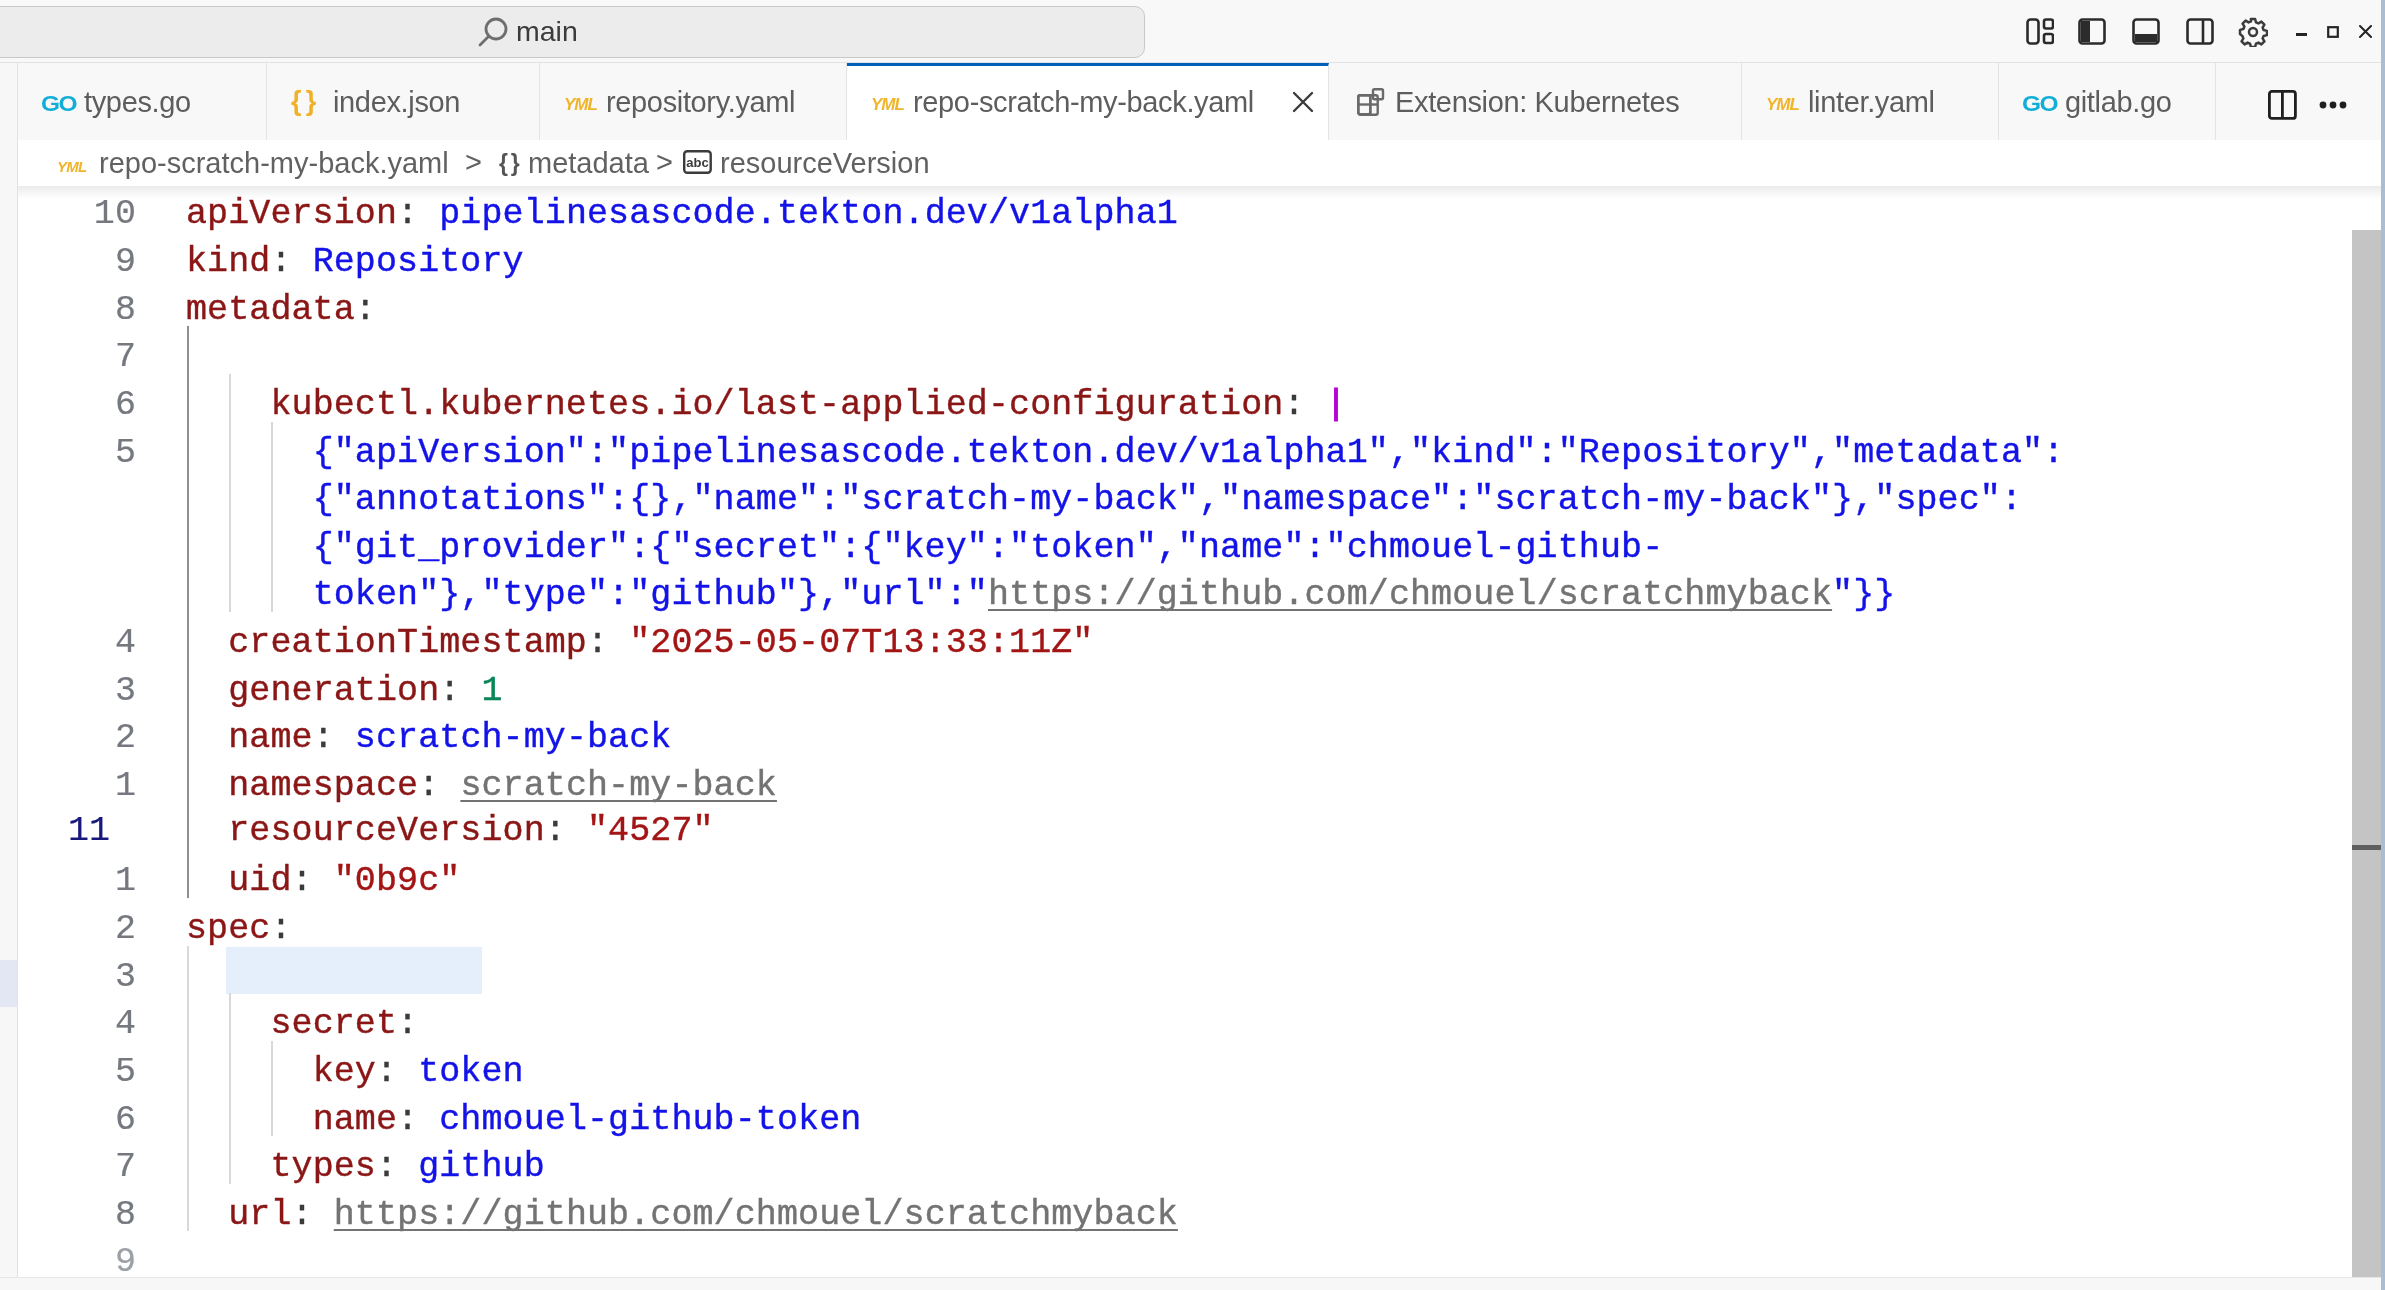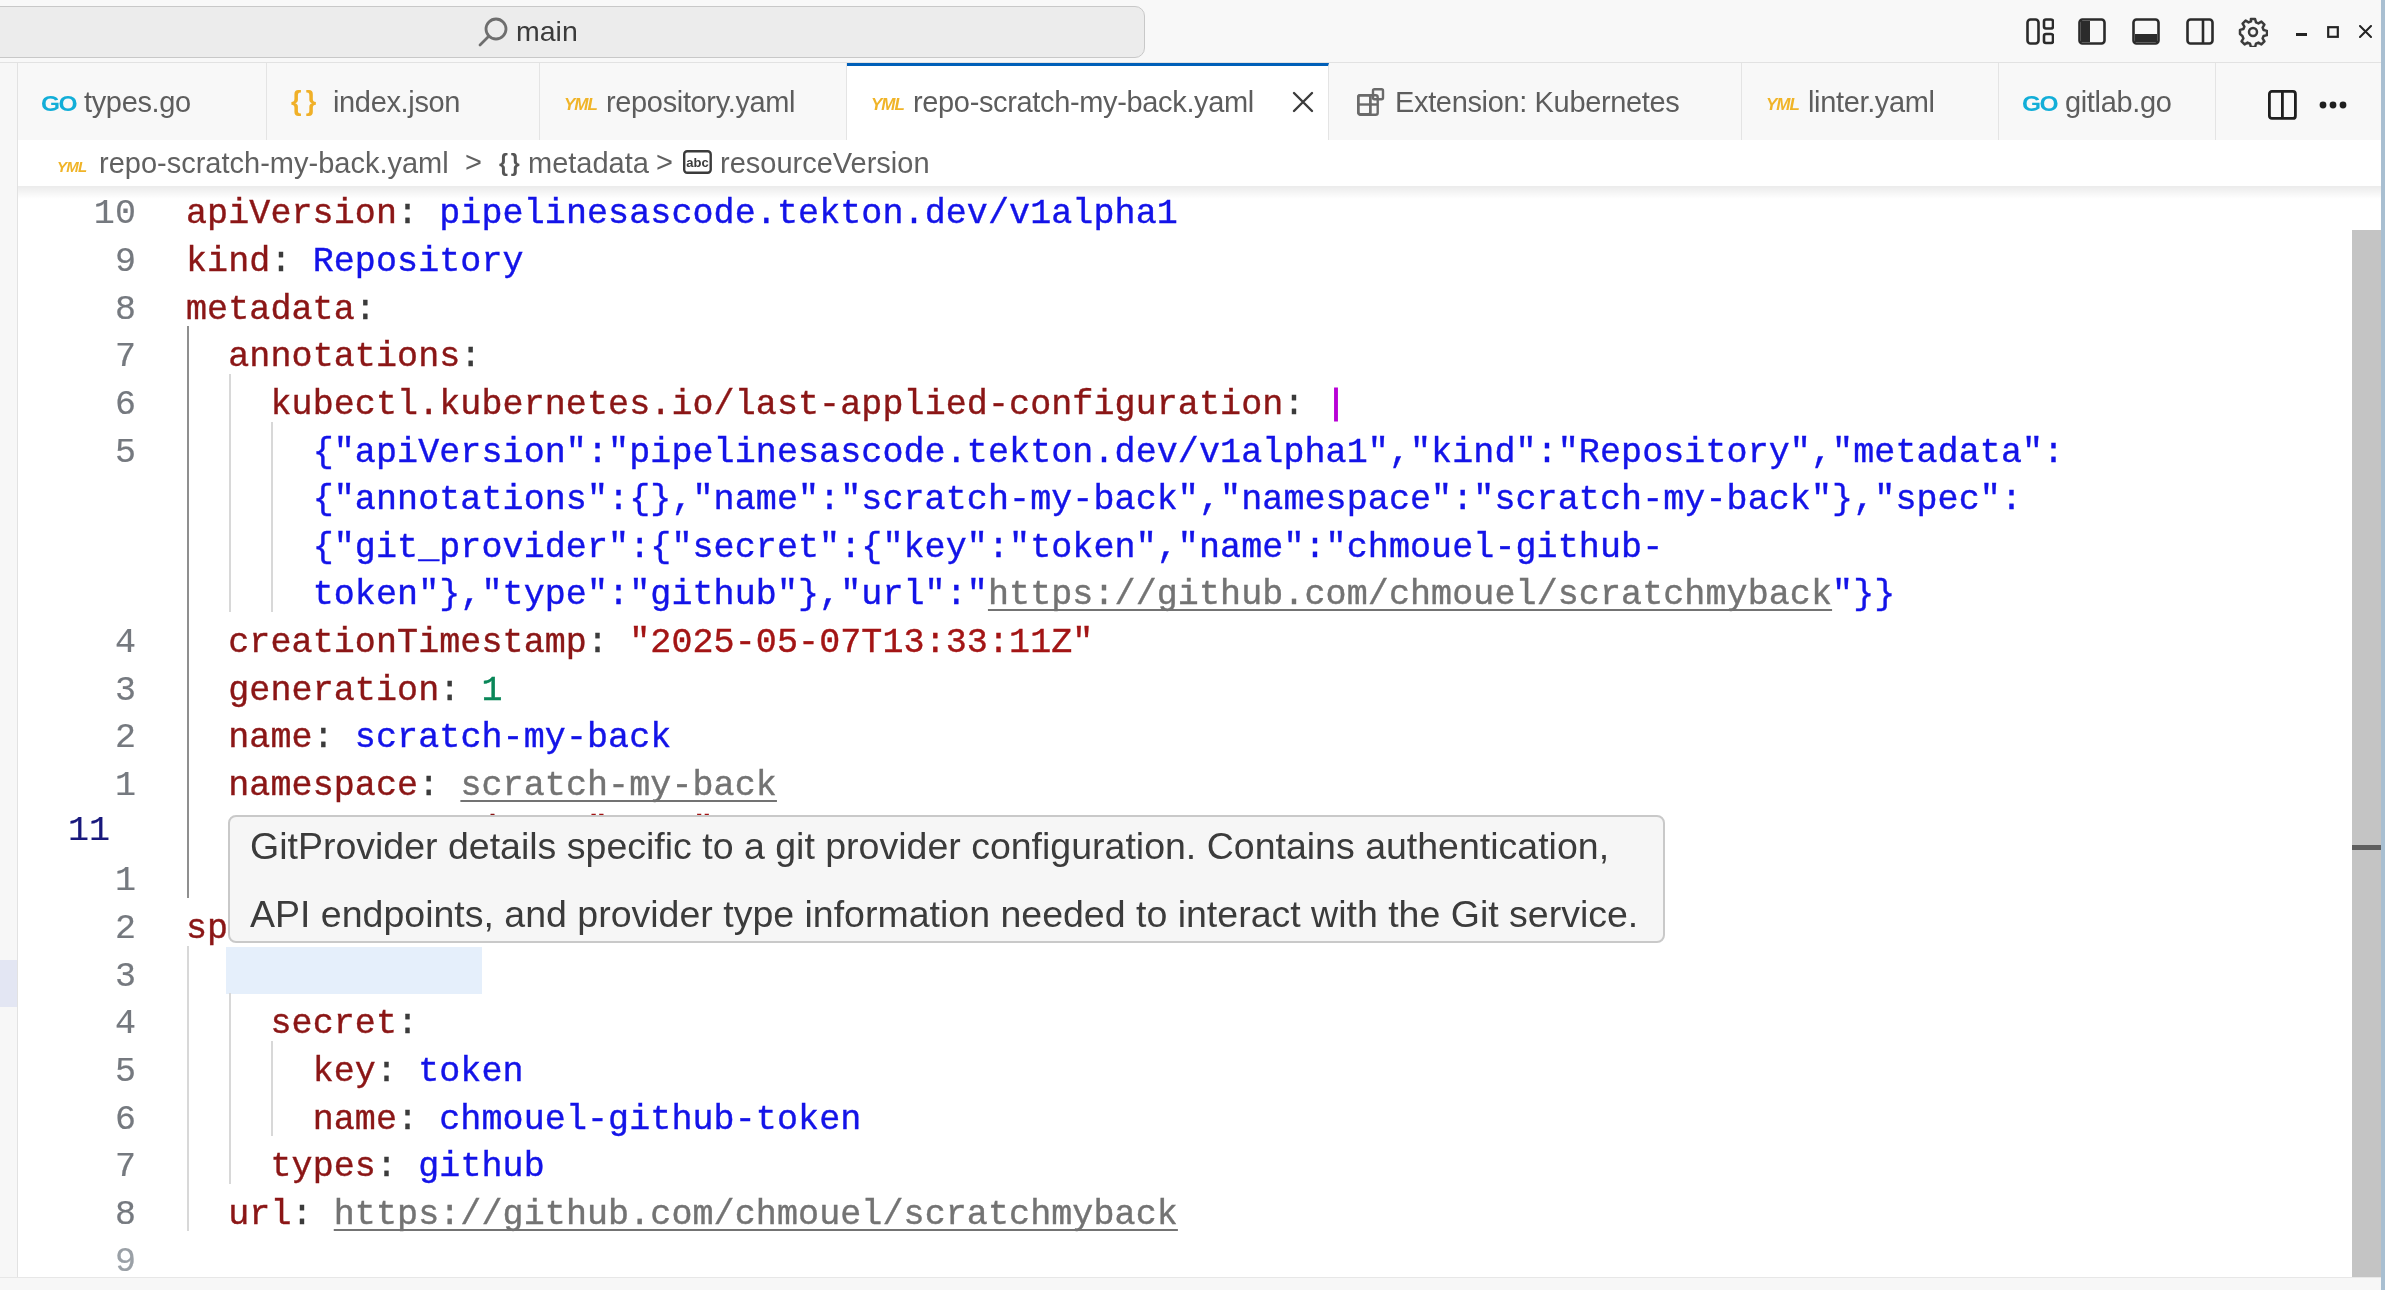--- a/index.html
+++ b/index.html
@@ -159,42 +159,37 @@
 <div class="ln" style="top:945.5px">3</div>
 <div class="ln" style="top:993.2px">4</div>
 <div class="ln" style="top:1040.8px">5</div>
 <div class="ln" style="top:1088.5px">6</div>
 <div class="ln" style="top:1136.1px">7</div>
 <div class="ln" style="top:1183.7px">8</div>
 <div class="ln dim" style="top:1231.4px">9</div>
 <div class="cl" style="top:183.3px"><span class="k">apiVersion</span><span class="p">:</span><span class="t"> </span><span class="v">pipelinesascode.tekton.dev/v1alpha1</span></div>
 <div class="cl" style="top:230.9px"><span class="k">kind</span><span class="p">:</span><span class="t"> </span><span class="v">Repository</span></div>
 <div class="cl" style="top:278.6px"><span class="k">metadata</span><span class="p">:</span></div>
-<div class="cl" style="top:326.2px"><span class="t">  </span><span class="k">annotations</span><span class="p">:</span></div>
 <div class="cl" style="top:373.9px"><span class="t">    </span><span class="k">kubectl.kubernetes.io/last-applied-configuration</span><span class="p">:</span><span class="t"> </span><span class="pi">|</span></div>
 <div class="cl" style="top:421.5px"><span class="t">      </span><span class="v">{"apiVersion":"pipelinesascode.tekton.dev/v1alpha1","kind":"Repository","metadata":</span></div>
 <div class="cl" style="top:469.1px"><span class="t">      </span><span class="v">{"annotations":{},"name":"scratch-my-back","namespace":"scratch-my-back"},"spec":</span></div>
 <div class="cl" style="top:516.8px"><span class="t">      </span><span class="v">{"git_provider":{"secret":{"key":"token","name":"chmouel-github-</span></div>
 <div class="cl" style="top:564.4px"><span class="t">      </span><span class="v">token"},"type":"github"},"url":"</span><span class="vu">https://github.com/chmouel/scratchmyback</span><span class="v">"}}</span></div>
 <div class="cl" style="top:612.1px"><span class="t">  </span><span class="k">creationTimestamp</span><span class="p">:</span><span class="t"> </span><span class="s">"2025-05-07T13:33:11Z"</span></div>
 <div class="cl" style="top:659.7px"><span class="t">  </span><span class="k">generation</span><span class="p">:</span><span class="t"> </span><span class="n">1</span></div>
 <div class="cl" style="top:707.3px"><span class="t">  </span><span class="k">name</span><span class="p">:</span><span class="t"> </span><span class="v">scratch-my-back</span></div>
 <div class="cl" style="top:755.0px"><span class="t">  </span><span class="k">namespace</span><span class="p">:</span><span class="t"> </span><span class="vu">scratch-my-back</span></div>
 <div class="cl" style="top:799.6px"><span class="t">  </span><span class="k">resourceVersion</span><span class="p">:</span><span class="t"> </span><span class="s">"4527"</span></div>
 <div class="cl" style="top:850.3px"><span class="t">  </span><span class="k">uid</span><span class="p">:</span><span class="t"> </span><span class="s">"0b9c"</span></div>
 <div class="cl" style="top:897.9px"><span class="k">spec</span><span class="p">:</span></div>
 <div class="cl" style="top:993.2px"><span class="t">    </span><span class="k">secret</span><span class="p">:</span></div>
 <div class="cl" style="top:1040.8px"><span class="t">      </span><span class="k">key</span><span class="p">:</span><span class="t"> </span><span class="v">token</span></div>
 <div class="cl" style="top:1088.5px"><span class="t">      </span><span class="k">name</span><span class="p">:</span><span class="t"> </span><span class="v">chmouel-github-token</span></div>
 <div class="cl" style="top:1136.1px"><span class="t">    </span><span class="k">types</span><span class="p">:</span><span class="t"> </span><span class="v">github</span></div>
 <div class="cl" style="top:1183.7px"><span class="t">  </span><span class="k">url</span><span class="p">:</span><span class="t"> </span><span class="vu">https://github.com/chmouel/scratchmyback</span></div>
 </div>
 <div id="shadow"></div>
-<div id="tip">
-      <div class="tl" style="top:9px">GitProvider details specific to a git provider configuration. Contains authentication,</div>
-      <div class="tl" style="top:77px">API endpoints, and provider type information needed to interact with the Git service.</div>
-    </div>
 <div id="sbthumb"></div>
     <div id="sbmark"></div>
 <div id="lstrip"></div>
     <div id="lsel"></div>
 <div id="bstrip"></div>
 <div id="rstrip"></div>
 </div>
 </body></html>

